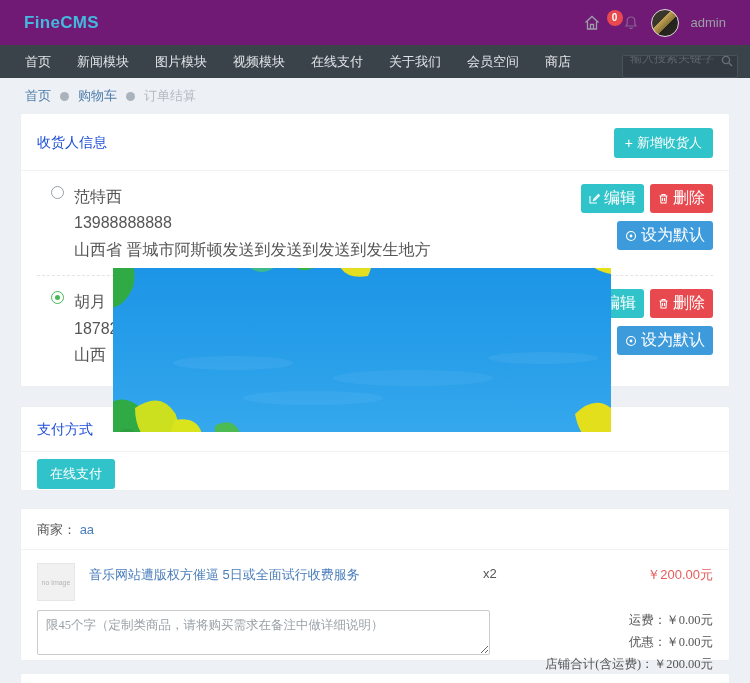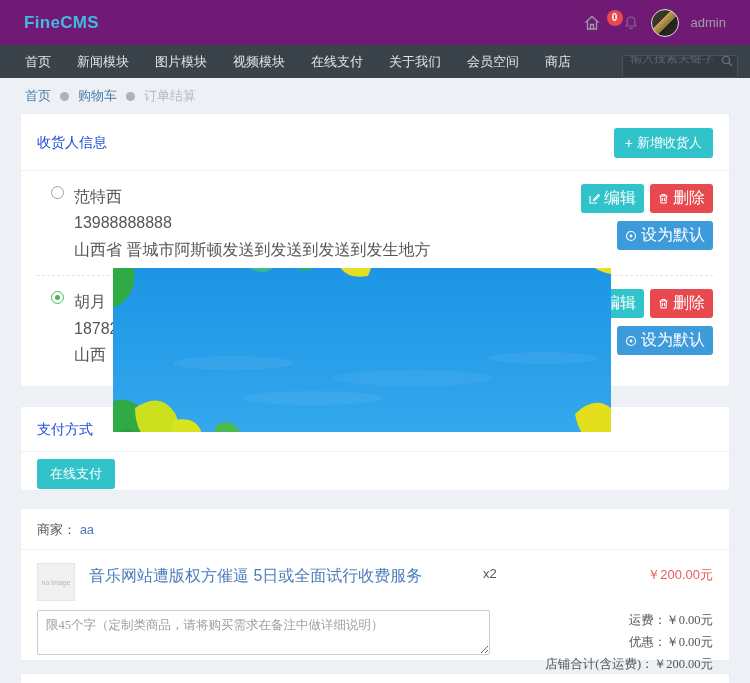--- a/index.html
+++ b/index.html
@@ -97,21 +97,21 @@
   .ico { display:inline-block; line-height: 0; }
   
   .merchant-line { font-size: 13px; color: #555; }
   .merchant-name { color: #4a7ebb; cursor: pointer; }
   .product-row { display: flex; align-items: flex-start; margin-top: 13px; }
   .thumb {
     width: 38px; height: 38px; background: #f1f1f1; border: 1px solid #e6e6e6;
     flex: none; display: flex; align-items: center; justify-content: center;
     color: #b5b5b5; font-size: 7px; cursor: pointer;
   }
-  .prod-title { color: #4a7ebb; font-size: 16px; margin: 3px 0 0 14px; cursor: pointer; }
+  .prod-title { color: #4a7ebb; font-size: 13px; margin: 3px 0 0 14px; cursor: pointer; }
   .prod-qty { margin-left: auto; color: #555; font-size: 13px; padding-top: 3px; width: 120px; }
   .prod-price { color: var(--price, #e65c5c); font-size: 13px; padding-top: 3px; width: 110px; text-align: right; }
   .note-row { display: flex; margin-top: 9px; font-family: Liberation Serif, serif; }
   .note-row textarea {
     width: 453px; height: 45px; resize: both;
     border: 1px solid #ccc; border-radius: 2px; padding: 6px 8px;
     font-family: inherit; font-size: 12.5px; color: #555; outline: none;
   }
   .note-row textarea::placeholder { color: #9aa0a6; }
   .shop-summary { margin-left: auto; text-align: right; font-size: 12.5px; color: #555; line-height: 1.75; }

